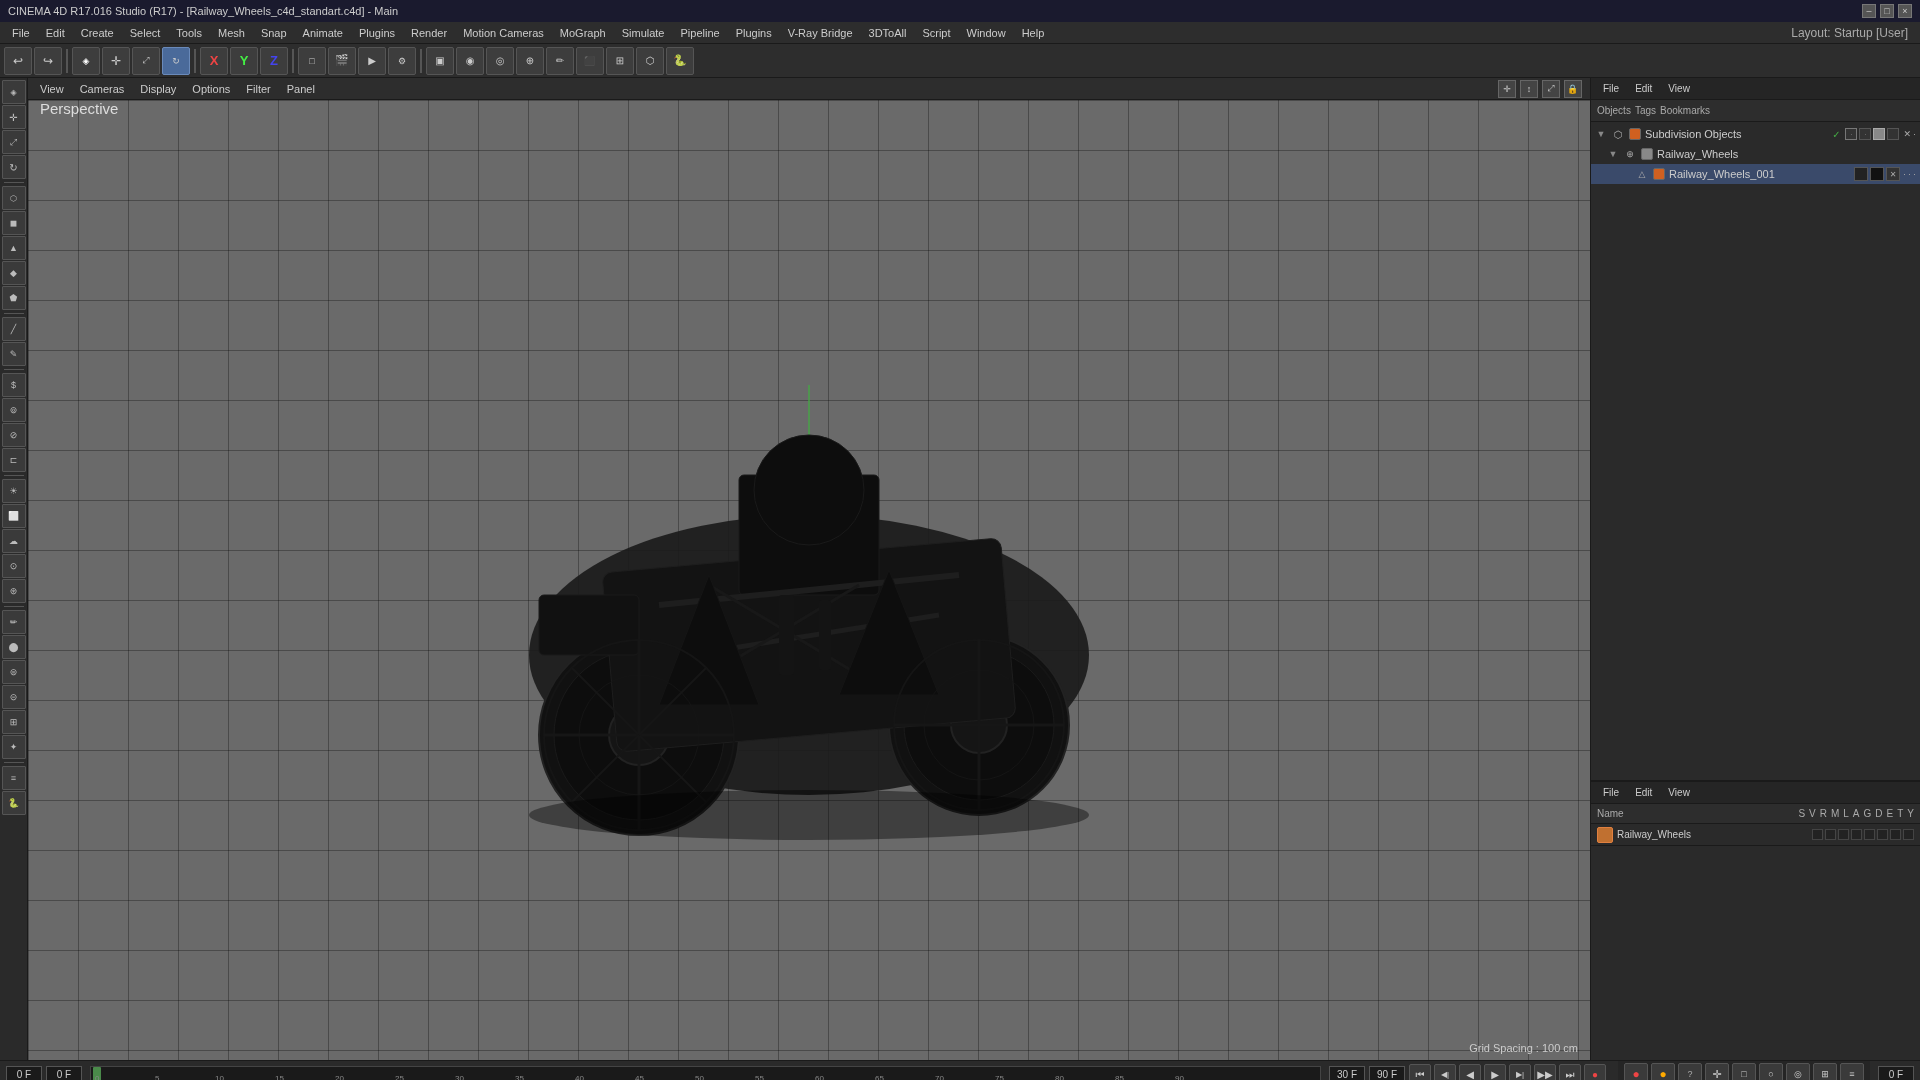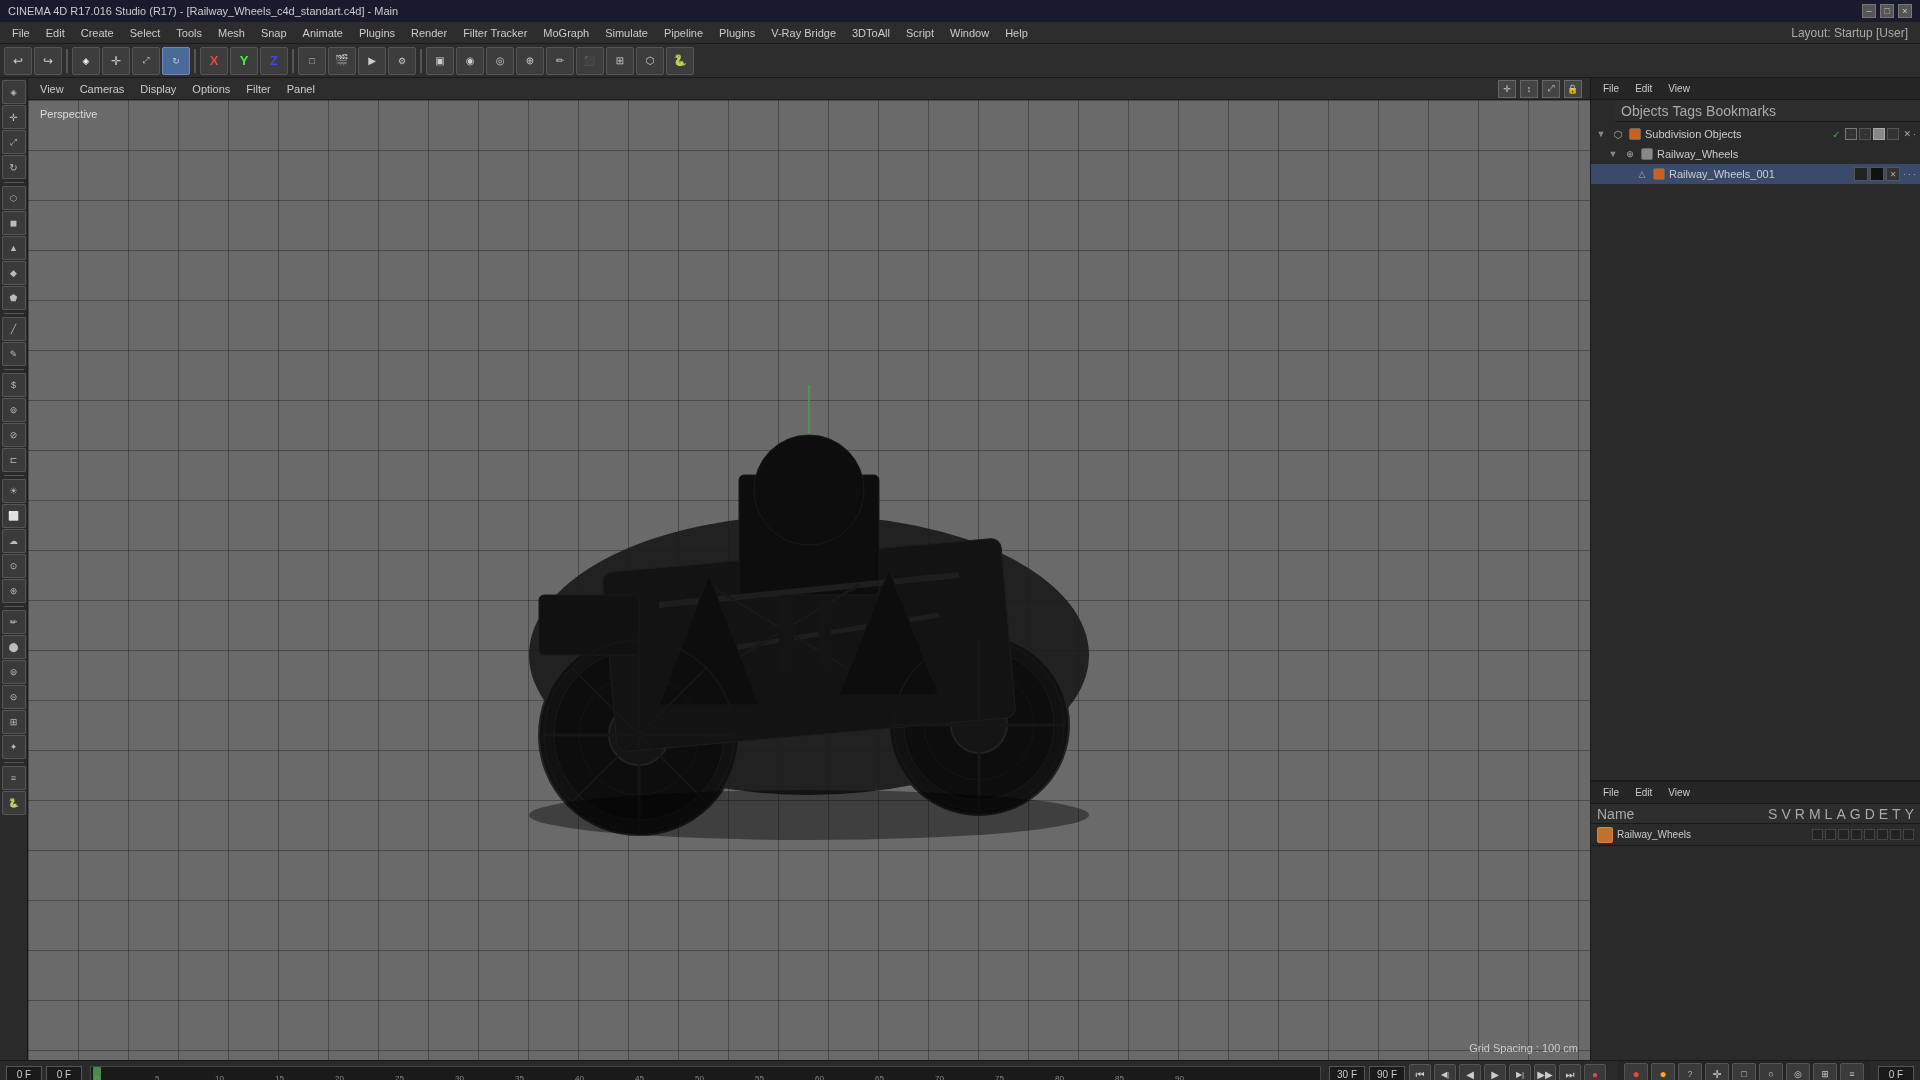--- a/index.html
+++ b/index.html
@@ -170,23 +170,23 @@
       inset: 0;
       background-image:
         linear-gradient(rgba(0,0,0,0.3) 1px, transparent 1px),
         linear-gradient(90deg, rgba(0,0,0,0.3) 1px, transparent 1px);
       background-size: 50px 50px;
       background-color: #6a6a6a;
     }
     
     #perspective-label {
       position: absolute;
-      top: 8px; left: 12px;
+      top: 0; left: 12px;
       color: #ddd;
-      font-size: 11px;
+      font-size: 15px;
       z-index: 10;
     }
     #grid-spacing-label {
       position: absolute;
       bottom: 6px; right: 12px;
       color: #ccc;
       font-size: 11px;
       z-index: 10;
     }
 
@@ -231,23 +231,22 @@
     }
 
     #obj-manager-tags {
       height: 22px;
       background: #2d2d2d;
       display: flex;
       align-items: center;
       gap: 4px;
       padding: 0 6px;
       border-bottom: 1px solid #1a1a1a;
-      font-size: 14px;
+      font-size: 10px;
       color: #aaa;
-      margin-left: 24px;
     }
 
     #obj-list {
       flex: 1;
       background: #2a2a2a;
       padding: 2px 0;
     }
     .obj-item {
       height: 20px;
       display: flex;
@@ -312,21 +311,21 @@
       border-bottom: 1px solid #1a1a1a;
       font-size: 10px;
     }
     #mat-columns {
       height: 20px;
       background: #2d2d2d;
       display: flex;
       align-items: center;
       padding: 0 6px;
       border-bottom: 1px solid #1a1a1a;
-      font-size: 14px;
+      font-size: 10px;
       color: #aaa;
       gap: 4px;
     }
 
     
     #timeline-section {
       height: 110px;
       background: #252525;
       display: flex;
       flex-direction: column;
@@ -404,21 +403,21 @@
   <span class="menu-item">File</span>
   <span class="menu-item">Edit</span>
   <span class="menu-item">Create</span>
   <span class="menu-item">Select</span>
   <span class="menu-item">Tools</span>
   <span class="menu-item">Mesh</span>
   <span class="menu-item">Snap</span>
   <span class="menu-item">Animate</span>
   <span class="menu-item">Plugins</span>
   <span class="menu-item">Render</span>
-  <span class="menu-item">Filter Tracker</span>
+  <span class="menu-item">Motion Cameras</span>
   <span class="menu-item">MoGraph</span>
   <span class="menu-item">Simulate</span>
   <span class="menu-item">Pipeline</span>
   <span class="menu-item">Plugins</span>
   <span class="menu-item">V-Ray Bridge</span>
   <span class="menu-item">3DToAll</span>
   <span class="menu-item">Script</span>
   <span class="menu-item">Window</span>
   <span class="menu-item">Help</span>
   <span id="layout-label">Layout: Startup [User]</span>

